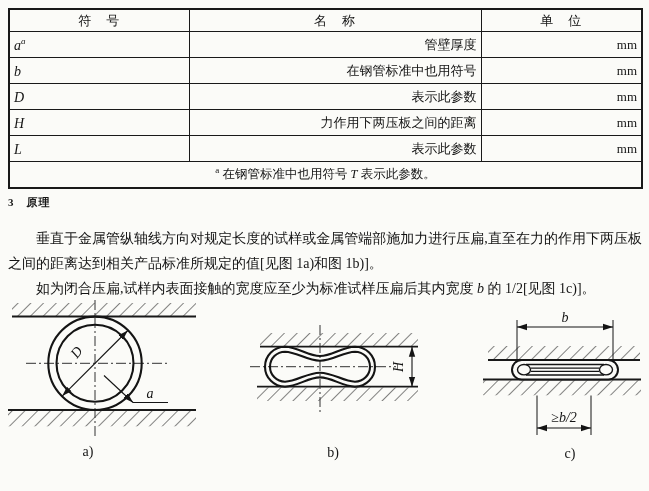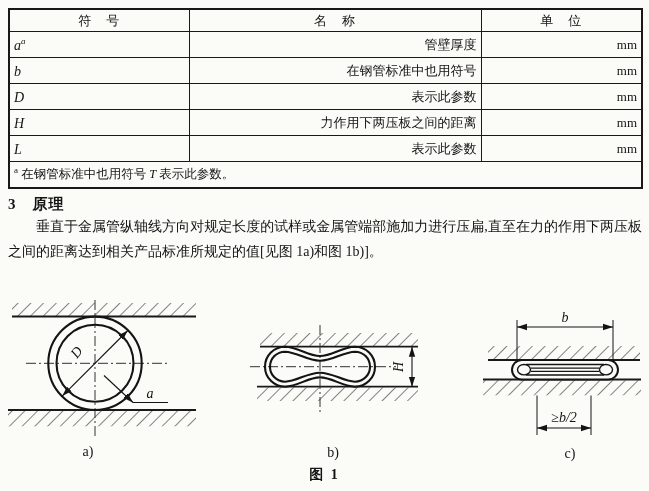--- a/index.html
+++ b/index.html
@@ -23,35 +23,35 @@
   table.symtab td,table.symtab th{
     border:1.5px solid #191919;
     padding:0 4px;height:25px;
     font-weight:normal;vertical-align:middle;
   }
   table.symtab th{height:21px;text-align:center;letter-spacing:1px;}
   td.sym{font-style:italic;font-size:14px;}
   td.sym sup{font-size:9px;font-style:italic;}
   td.name{text-align:right;padding-left:10px;}
   td.unit{text-align:right;font-family:Liberation Serif, serif;font-size:13px;}
-  td.footnote{height:23px;padding-left:9px;font-size:12.5px;}
+  td.footnote{height:23px;padding-left:9px;font-size:12.5px;text-align:center;}
   td.footnote sup{font-size:9px;}
   .it{font-style:italic;font-family:"Liberation Serif",serif;}
 
   
   .sec-heading{
     position:absolute;left:8px;top:195px;
-    font-weight:bold;font-size:15px;letter-spacing:1px;
+    font-weight:bold;font-size:11px;letter-spacing:1px;
   }
   .para{
     position:absolute;left:8px;width:634px;
     font-size:14px;line-height:25px;text-align:justify;
     text-indent:2em;
   }
-  .para1{top:214px;}
+  .para1{top:226px;}
   .para2{top:276px;}
 
   
   .fig{position:absolute;top:295px;}
   .figA{left:0px;}
   .figB{left:220px;}
   .figC{left:430px;}
   svg text{fill:#141414;}
   .lbl-letter{font-family:"Liberation Serif",serif;font-style:italic;font-size:14px;}
   .lbl-sub{font-family:"Liberation Serif",serif;font-size:14px;}
@@ -103,20 +103,21 @@
       <td class="unit">mm</td>
     </tr>
     <tr>
       <td class="footnote" colspan="3"><sup>a</sup><span> 在钢管标准中也用符号 </span><span class="it">T</span><span> 表示此参数。</span></td>
     </tr>
   </tbody>
     </table>
 
   <div class="sec-heading">3　原理</div>
   <div class="para para1">垂直于金属管纵轴线方向对规定长度的试样或金属管端部施加力进行压扁,直至在力的作用下两压板之间的距离达到相关产品标准所规定的值[见图 1a)和图 1b)]。</div>
+  <div class="para para2"><span>如为闭合压扁,试样内表面接触的宽度应至少为标准试样压扁后其内宽度 </span><span class="it">b</span><span> 的 1/2[见图 1c)]。</span></div>
 
   <svg class="fig figA" width="200" height="170" viewBox="0 0 200 170">
     <defs>
       <pattern id="hA" width="9" height="9" patternUnits="userSpaceOnUse" patternTransform="rotate(45)">
         <line x1="0" y1="0" x2="0" y2="9" stroke="#1d1d1d" stroke-width="1.1"></line>
       </pattern>
       <marker id="aeA" markerWidth="11" markerHeight="8" refX="10" refY="4" orient="auto" markerUnits="userSpaceOnUse">
           <path d="M0,0.8 L10,4 L0,7.2 Z" fill="#141414"></path>
         </marker>
       <marker id="asA" markerWidth="11" markerHeight="8" refX="1" refY="4" orient="auto" markerUnits="userSpaceOnUse">
@@ -207,14 +208,13 @@
     <ellipse cx="176" cy="74.7" rx="6.5" ry="5.2" fill="none" stroke="#141414" stroke-width="1.4"></ellipse>
 
     <line x1="107" y1="100.5" x2="107" y2="140" stroke="#141414" stroke-width="1"></line>
     <line x1="161" y1="100.5" x2="161" y2="140" stroke="#141414" stroke-width="1"></line>
     <line x1="107" y1="133" x2="161" y2="133" stroke="#141414" stroke-width="1.1" marker-start="url(#asC)" marker-end="url(#aeC)"></line>
     <text x="134" y="127" class="lbl-letter" text-anchor="middle">≥b/2</text>
 
     <text x="140" y="163" class="lbl-sub" text-anchor="middle">c)</text>
   </svg>
 
-  <div class="fig-caption">图 1</div>
 </div>
 
 </body></html>

